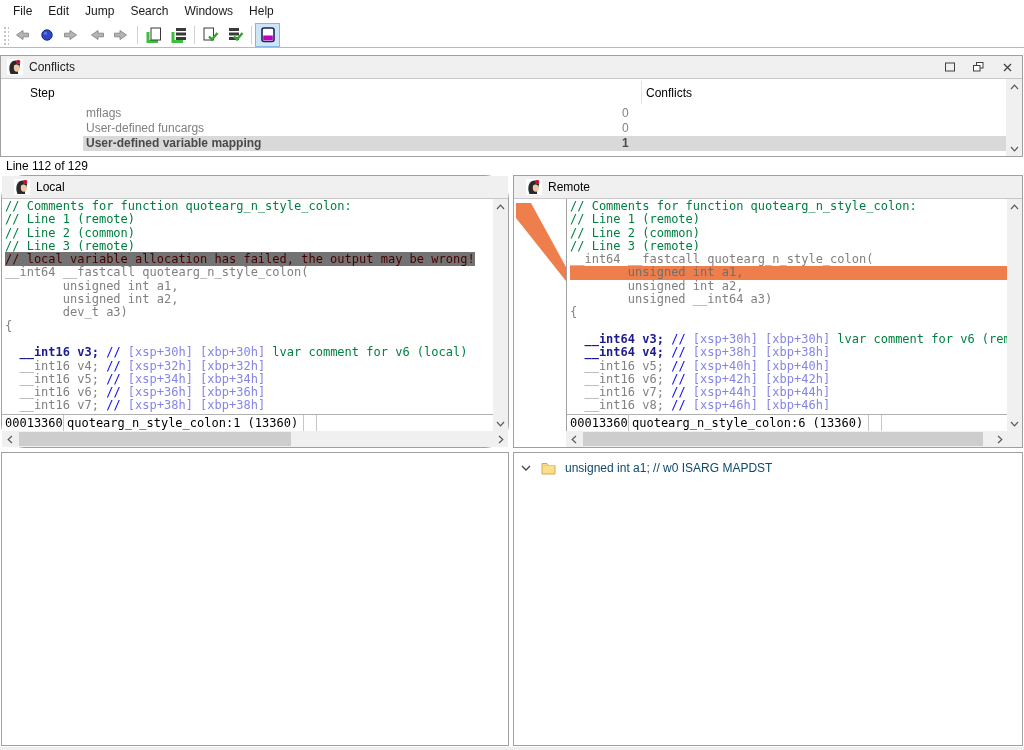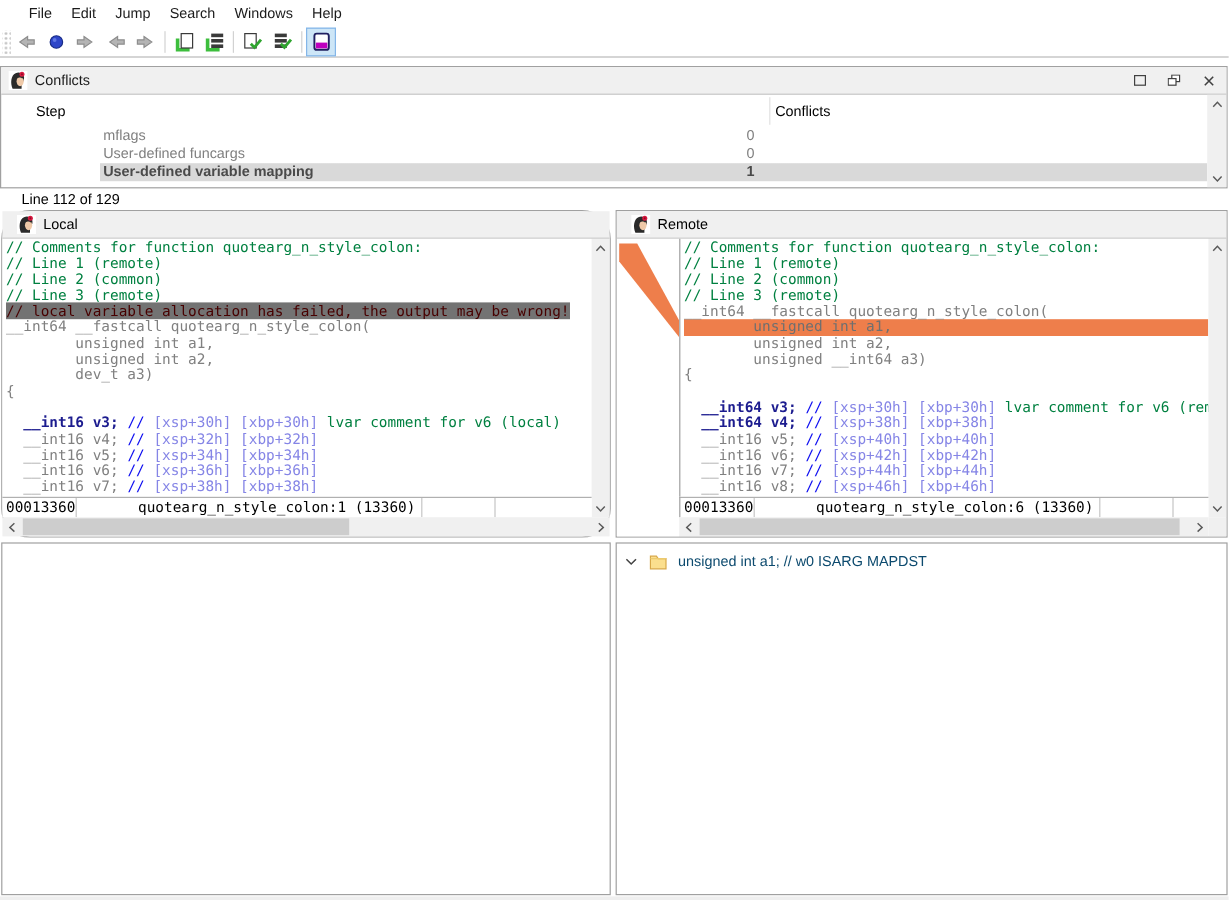--- a/index.html
+++ b/index.html
@@ -2,21 +2,21 @@
 <html><head>
 <meta charset="utf-8">
 <style>
   html,body{margin:0;padding:0;}
   body{
     width:1024px;height:750px;position:relative;overflow:hidden;
     background:#ffffff;
     font-family:"Liberation Sans","DejaVu Sans",sans-serif;font-size:12px;color:#1a1a1a;
   }
   
-  .menubar{position:absolute;top:0;left:0;right:0;height:22px;background:#fff;display:flex;align-items:center;padding-left:16px;}
+  .menubar{position:absolute;top:0;left:0;right:0;height:22px;background:#fff;display:flex;align-items:center;padding-left:5px;}
   .menu-item{padding:4px 8px;cursor:default;}
   
   .toolbar{position:absolute;top:22px;left:0;right:0;height:25px;background:#fff;border-bottom:1px solid #b9b9b9;display:flex;align-items:center;}
   .tb-grip{width:7px;height:20px;margin-left:2px;background-image:radial-gradient(circle,#c3c3c3 1px,transparent 1.2px);background-size:4px 4px;background-position:1px 1px;}
   .tb-btn{width:23px;height:22px;display:flex;align-items:center;justify-content:center;border:1px solid transparent;}
   .tb-btn.active{background:#cde6f7;border:1px solid #84b6e8;}
   .tb-sep{width:1px;height:18px;background:#d2d2d2;margin:0 3px;}
   
   .progress-win{position:absolute;top:55px;left:0;width:1023px;height:102px;border:1px solid #a0a0a0;background:#fff;box-sizing:border-box;}
   .pw-titlebar{height:22px;background:#f0f0f0;border-bottom:1px solid #c8c8c8;display:flex;align-items:center;padding-left:6px;}
@@ -28,42 +28,42 @@
   .pw-header .col-step{position:absolute;left:5px;top:7px;color:#000;}
   .pw-header .col-conflicts{position:absolute;left:621px;top:7px;color:#000;}
   .pw-header .col-divider{position:absolute;left:616px;top:2px;width:1px;height:23px;background:#e2e2e2;}
   .prow{position:relative;height:15px;line-height:15px;color:#808080;}
   .prow .step-cell{position:absolute;left:85px;}
   .prow .conf-cell{position:absolute;left:621px;}
   .prow.sel{background:linear-gradient(to right,transparent 82px,#d9d9d9 82px);color:#4a4a4a;font-weight:bold;}
   .pw-scroll{position:absolute;top:23px;right:0;width:16px;bottom:0;background:#f0f0f0;display:flex;flex-direction:column;justify-content:space-between;align-items:center;}
   .scroll-arrow{width:16px;height:15px;display:flex;align-items:center;justify-content:center;}
   
-  .line-indicator{position:absolute;top:159px;left:18px;color:#000;}
+  .line-indicator{position:absolute;top:159px;left:6px;color:#000;}
   
   .pane{position:absolute;top:175px;height:273px;border:1px solid #a0a0a0;background:#fff;box-sizing:border-box;display:flex;flex-direction:column;}
   .pane.local{left:1px;width:508px;border-radius:24px;}
   .pane.remote{left:513px;width:510px;}
   .pane-header{height:22px;background:#f0f0f0;border-bottom:1px solid #c8c8c8;display:flex;align-items:center;padding-left:6px;flex:none;}
   .pane-header span{margin-left:6px;color:#000;}
   .pane-body{position:relative;flex:1;}
   .codebox{position:absolute;top:0;left:0;right:15px;bottom:33px;overflow:hidden;background:#fff;padding:1px 0 0 3px;}
   .remote .codebox{left:52px;border-left:1px solid #a0a0a0;}
   .gutter{position:absolute;top:0;left:0;width:52px;bottom:0;background:#fff;}
   .code-line{white-space:pre;height:13.3px;line-height:13.3px;font-family:"DejaVu Sans Mono","Liberation Mono",monospace;font-size:12px;color:#808080;}
   .c-green{color:#008040;}
   .c-gray{color:#808080;}
   .c-navy{color:#1c1c8f;font-weight:bold;}
   .c-blue{color:#0a0af0;}
   .c-lav{color:#8585e6;}
   .c-red{color:#470000;}
   .c-org{color:#6f6f6f;}
   .hl-red span{background:#737373;}
   .hl-orange{background:#ee7e4b;}
-  .statusrow{position:absolute;left:0;right:15px;bottom:16px;height:17px;border-top:1px solid #b0b0b0;display:flex;background:#fff;font-family:"DejaVu Sans Mono","Liberation Mono",monospace;font-size:12px;color:#000;box-sizing:border-box;gap:48px;}
+  .statusrow{position:absolute;left:0;right:15px;bottom:16px;height:17px;border-top:1px solid #b0b0b0;display:flex;background:#fff;font-family:"DejaVu Sans Mono","Liberation Mono",monospace;font-size:12px;color:#000;box-sizing:border-box;}
   .remote .statusrow{left:52px;border-left:1px solid #a0a0a0;}
   .st-cell{border-right:1px solid #c6c6c6;padding:1px 3px 0 3px;overflow:hidden;white-space:pre;box-sizing:border-box;flex:none;}
   .st-0{width:62px;}
   .st-1{width:240px;}
   .st-2{width:13px;}
   .st-3{flex:1;border-right:none;}
   .vscroll{position:absolute;top:0;right:0;width:15px;bottom:16px;background:#f0f0f0;display:flex;flex-direction:column;justify-content:space-between;align-items:center;}
   .hscroll{position:absolute;left:0;right:0;bottom:0;height:16px;background:#f0f0f0;display:flex;align-items:center;}
   .remote .hscroll{left:52px;right:15px;}
   .hs-track{position:relative;flex:1;height:100%;}

